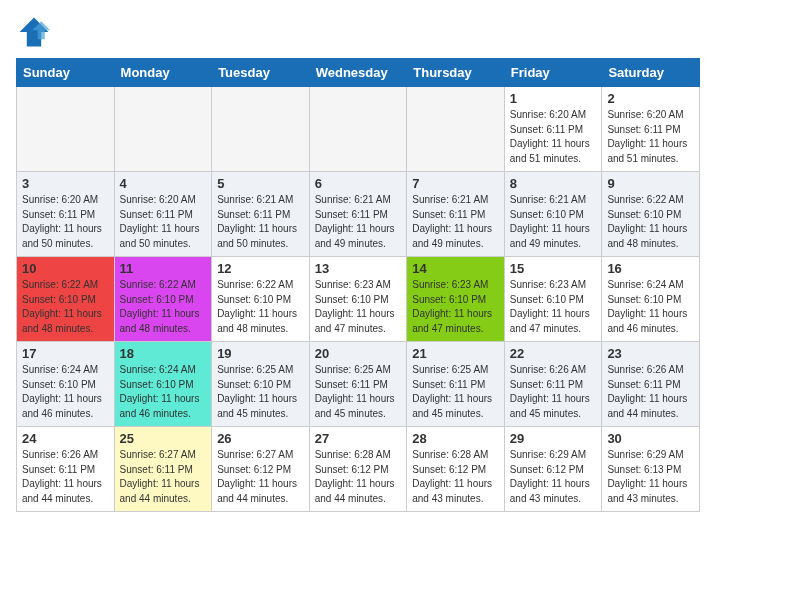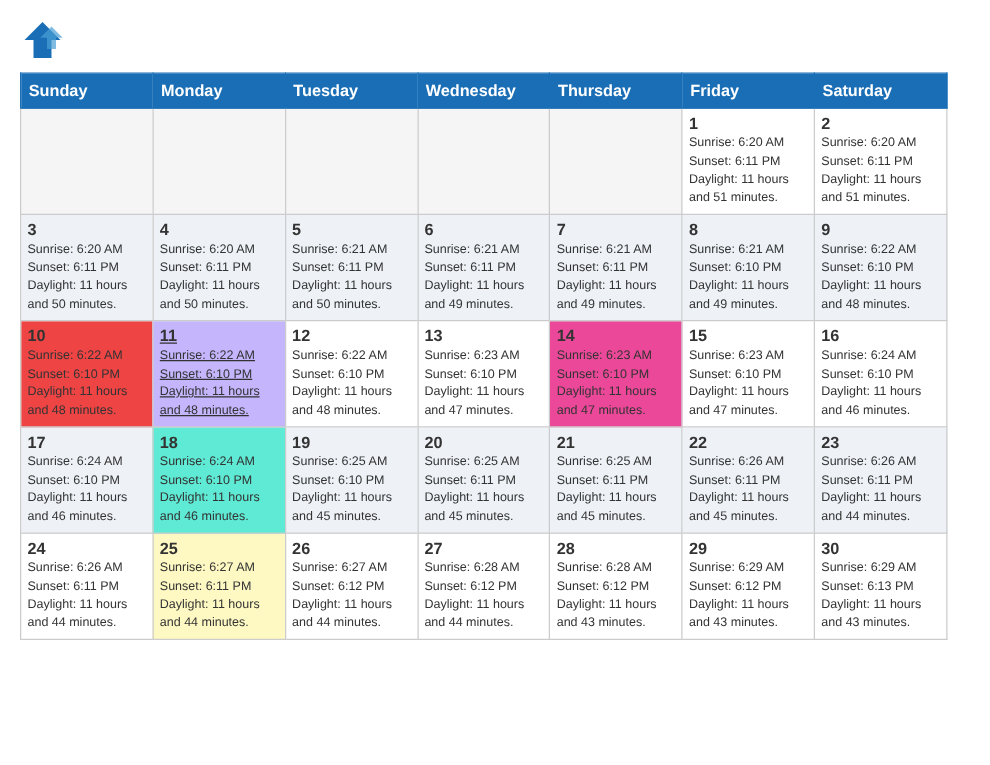--- a/index.html
+++ b/index.html
@@ -4,21 +4,21 @@
   <style>
     * { box-sizing: border-box; margin: 0; padding: 0; }
     body {
       font-family: Arial, sans-serif;
       background: #fff;
       width: 792px;
       min-height: 612px;
       padding: 0;
     }
     .page {
-      width: 758px;
+      width: 700px;
       background: #fff;
       padding: 10px 0 10px 16px;
     }
     .header {
       display: flex;
       align-items: flex-start;
       justify-content: space-between;
       margin-bottom: 8px;
     }
     .logo-area {
@@ -204,42 +204,42 @@
           </td>
         </tr>
         <tr>
           <td style="background: #ef4444;">
             <span class="day-num">10</span>
             <div class="day-info" style="white-space: pre-line;">Sunrise: 6:22 AM
 Sunset: 6:10 PM
 Daylight: 11 hours
 and 48 minutes.</div>
           </td>
-          <td style="background: #c4b5fd; text-decoration: underline;">
+          <td style="background: #d946ef;">
             <span class="day-num">11</span>
             <div class="day-info" style="white-space: pre-line;">Sunrise: 6:22 AM
 Sunset: 6:10 PM
 Daylight: 11 hours
 and 48 minutes.</div>
           </td>
           <td style="background: rgb(255, 255, 255);">
             <span class="day-num">12</span>
             <div class="day-info" style="white-space: pre-line;">Sunrise: 6:22 AM
 Sunset: 6:10 PM
 Daylight: 11 hours
 and 48 minutes.</div>
           </td>
           <td style="background: rgb(255, 255, 255);">
             <span class="day-num">13</span>
             <div class="day-info" style="white-space: pre-line;">Sunrise: 6:23 AM
 Sunset: 6:10 PM
 Daylight: 11 hours
 and 47 minutes.</div>
           </td>
-          <td style="background: #ec4899; margin-top: 24px;">
+          <td style="background: #84cc16; margin-top: 24px;">
             <span class="day-num">14</span>
             <div class="day-info" style="white-space: pre-line;">Sunrise: 6:23 AM
 Sunset: 6:10 PM
 Daylight: 11 hours
 and 47 minutes.</div>
           </td>
           <td style="background: rgb(255, 255, 255);">
             <span class="day-num">15</span>
             <div class="day-info" style="white-space: pre-line;">Sunrise: 6:23 AM
 Sunset: 6:10 PM

